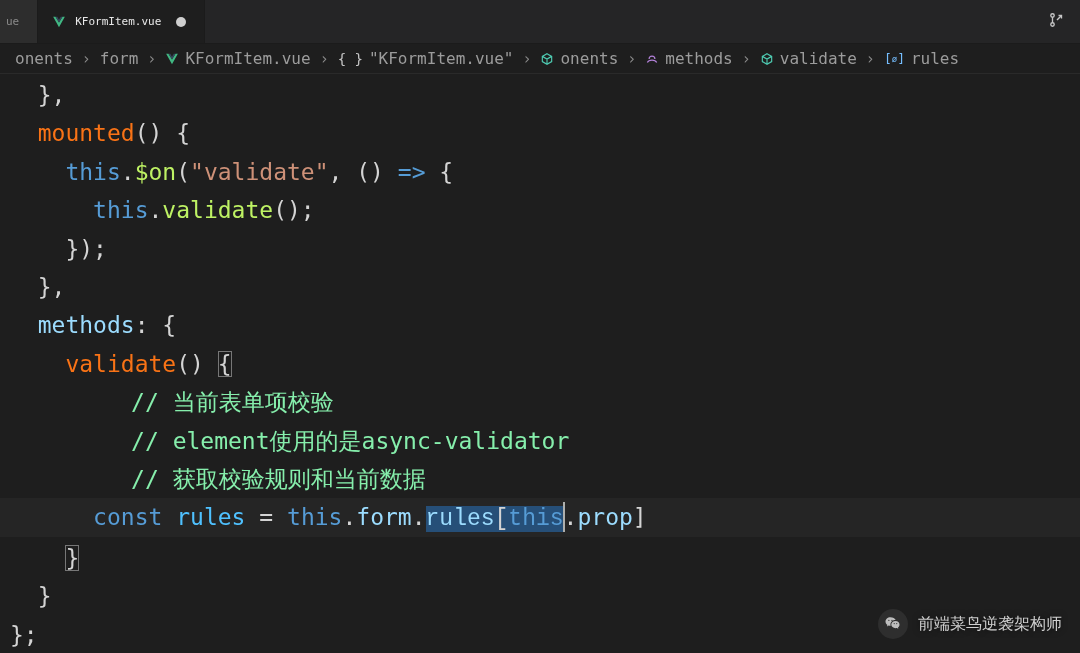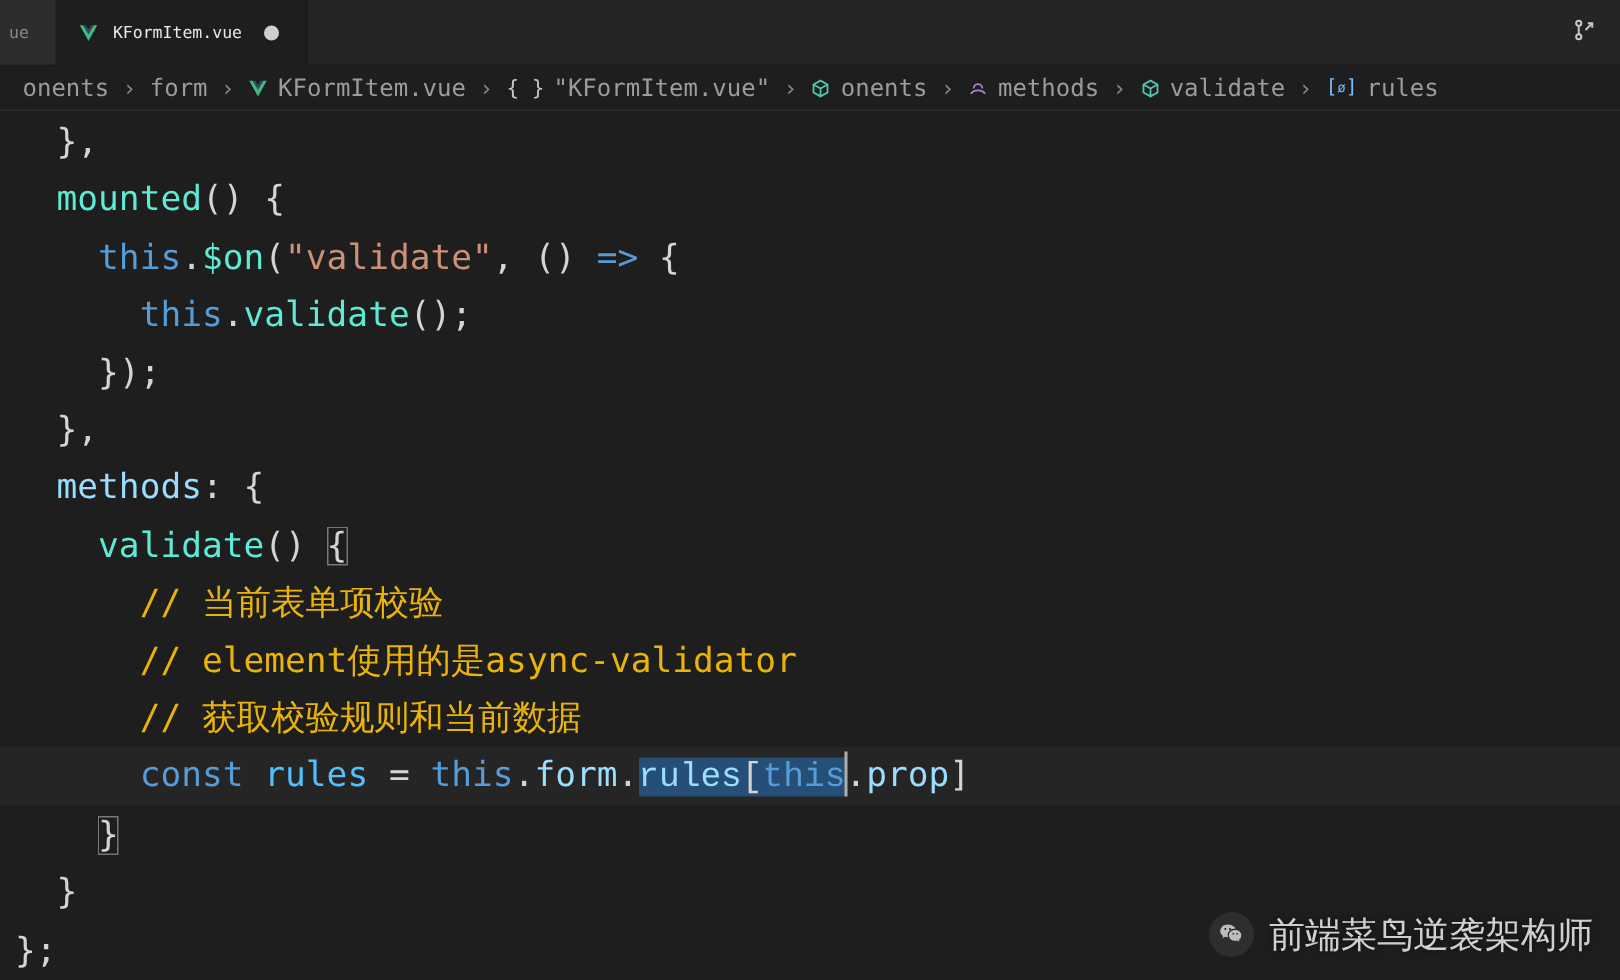--- a/index.html
+++ b/index.html
@@ -97,26 +97,26 @@
   }
   pre.code {
     font-family: "Menlo","Consolas",monospace;
     font-size: 23px;
     line-height: 38.4px;
     white-space: pre;
     color: #d4d4d4;
   }
   
   .c-keyword   { color: #569cd6; }
-  .c-method    { color: #5eead4; }
+  .c-method    { color: #f97316; }
   .c-this      { color: #569cd6; }
   .c-prop      { color: #9cdcfe; }
-  .c-func      { color: #5eead4; }
+  .c-func      { color: #bef264; }
   .c-string    { color: #ce9178; }
-  .c-comment   { color: #eab308; }
+  .c-comment   { color: #86efac; margin-left: 38px; }
   .c-punc      { color: #d4d4d4; }
   .c-const     { color: #4fc1ff; }
   .c-rules2    { color: #9cdcfe; }
   .c-brace     { color: #d4d4d4; }
   .c-bracehl   { color: #d4d4d4; box-shadow: 0 0 0 1px #777 inset; }
 
   .sel {
     background: #264f78;
     font-family: Liberation Mono, monospace;
   }
@@ -144,21 +144,21 @@
   
   .watermark {
     position: absolute;
     right: 18px;
     bottom: 14px;
     display: flex;
     align-items: center;
     gap: 10px;
     color: #cfcfcf;
     font-family: Liberation Serif, serif;
-    font-size: 24px;
+    font-size: 16px;
     text-shadow: 0 0 6px rgba(0,0,0,.6);
   }
   .wm-icon {
     width: 30px; height: 30px;
     border-radius: 50%;
     background: #2e2e2e;
     display:flex; align-items:center; justify-content:center;
   }
   .wm-icon svg { width: 18px; height: 18px; fill:#bdbdbd; }
 </style>

